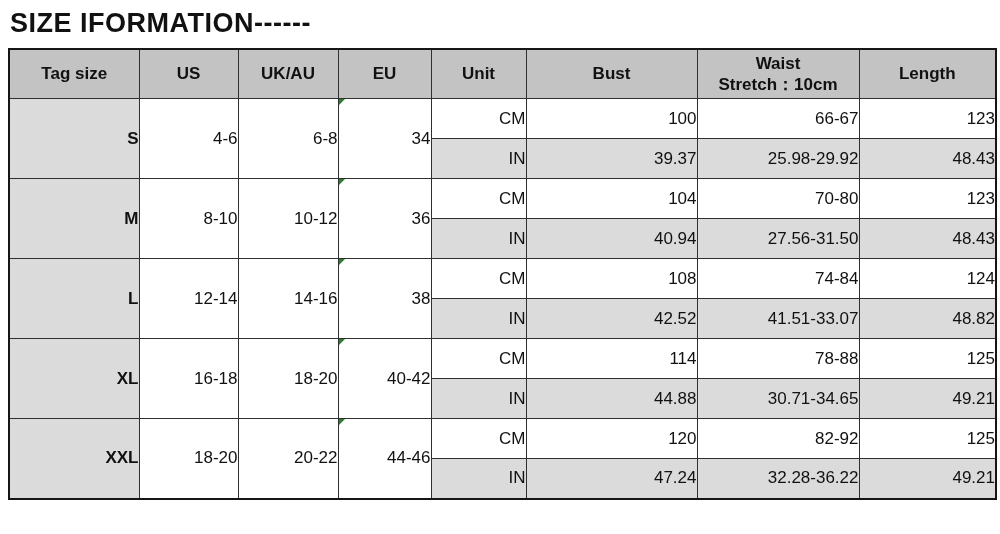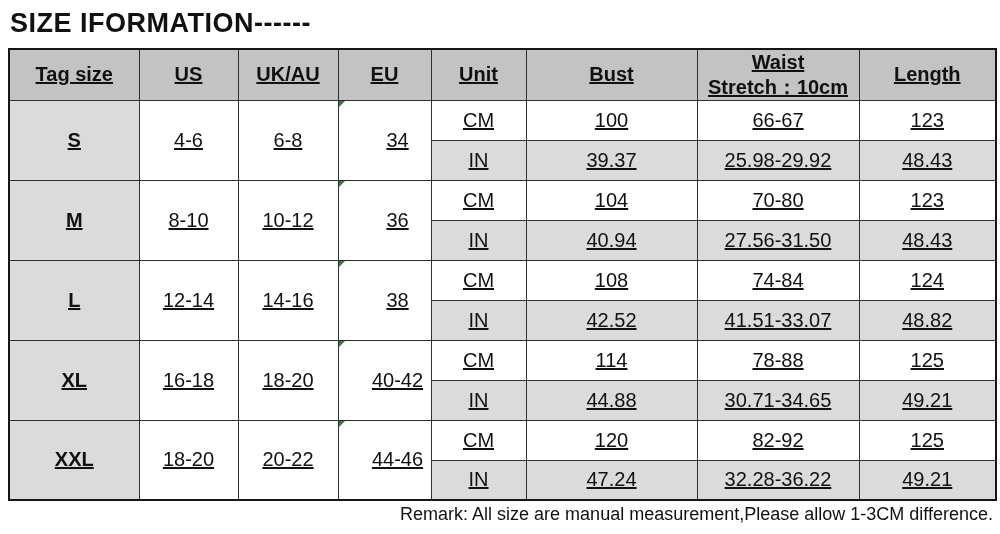--- a/index.html
+++ b/index.html
@@ -19,33 +19,32 @@
   }
   .page{width:827px;height:534px;position:relative;}
   .page-title{
     font-size:27px;font-weight:bold;letter-spacing:0.5px;
     padding:9px 0 0 10px;margin:0 0 9px 0;line-height:1.1;
   }
   table.size-table{
     border-collapse:collapse;table-layout:fixed;
     margin-left:8px;width:987px;
     border:2px solid var(--outer-border);
-    font-size:20px;
-    text-decoration:underline;
+    font-size:17px;
   }
   .size-table th,.size-table td{
     border:1px solid var(--border);
     text-align:center;vertical-align:middle;
     padding:0;overflow:hidden;
   }
   .size-table thead th{
     background:var(--header-bg);
     font-weight:bold;height:50px;line-height:1.25;
   }
-  .size-table tbody td{height:40px;background:#ffffff;}
+  .size-table tbody td{height:40px;background:#ffffff;text-align:right;}
   .size-table td.tag-cell{
     background:var(--row-gray-bg);font-weight:bold;
   }
   .size-table tr.in-row td{background:var(--row-gray-bg);}
   .size-table td.eu-cell{position:relative;padding-left:26px;}
   .size-table td.eu-cell::before{
     content:"";position:absolute;top:0;left:0;width:0;height:0;
     border-top:6px solid var(--marker-green);
     border-right:6px solid transparent;
   }
@@ -171,15 +170,14 @@
       </tr>
       <tr class="in-row">
         <td>IN</td>
         <td>47.24</td>
         <td>32.28-36.22</td>
         <td>49.21</td>
       </tr>
     </tbody>
   </table>
 
-  <div class="remark">Remark: All size are manual measurement,Please allow 1-3CM difference.</div>
 
 </div>
 
 </body></html>

